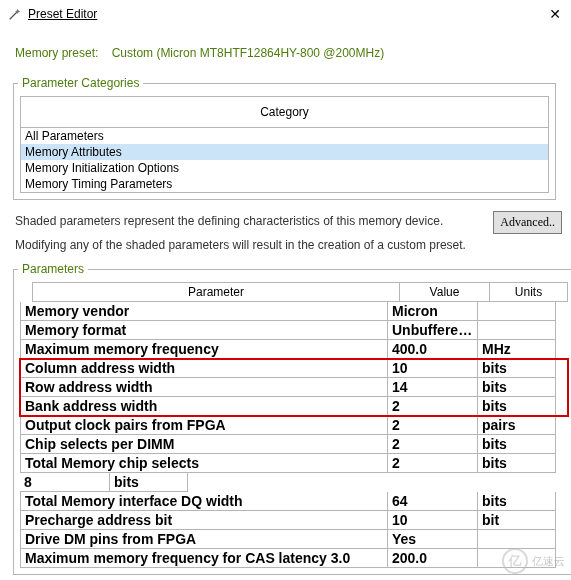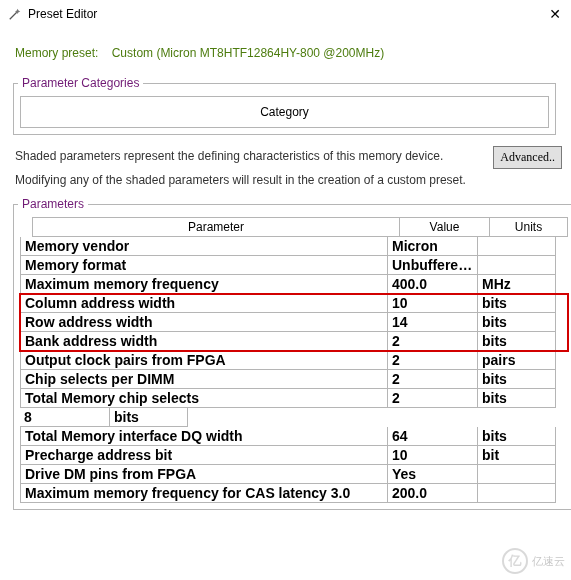--- a/index.html
+++ b/index.html
@@ -11,36 +11,36 @@
     width: 571px;
     overflow: hidden;
   }
   .titlebar {
     display: flex;
     align-items: center;
     justify-content: space-between;
     padding: 6px 10px 10px 8px;
     font-size: 12px;
   }
-  .titlebar-left { display:flex; align-items:flex-end; gap:6px; }
+  .titlebar-left { display:flex; align-items:flex-end; gap:6px;text-decoration:underline; }
   .wand-icon { width:14px; height:14px; display:inline-block; }
   .close-x { font-size:14px; cursor:pointer; font-family: sans-serif; }
   .content { padding: 0 15px 0 13px; }
   .preset-line { margin: 14px 0 16px 2px; color:#4d7c0f; font-size:12px; }
   .preset-line .label { margin-right: 10px; }
   fieldset {
     border: 1px solid #b5b5b5;
     padding: 6px 6px 6px 6px;
     margin-bottom: 10px;
     position: relative;
   }
   legend {
     font-size: 12px;
     padding: 0 4px;
-    color:#701a75;
+    color:#4d7c0f;
     margin-left: -2px;
   }
   .cat-header {
     text-align:center;
     border:1px solid #b5b5b5;
     background:#fff;
     padding:8px 0;
     font-size:12px;
   }
   .cat-list {
@@ -134,20 +134,26 @@
 <div class="content">
 
   <div class="preset-line">
     <span class="label">Memory preset:</span>
     <span>Custom (Micron MT8HTF12864HY-800 @200MHz)</span>
   </div>
 
   <fieldset>
     <legend>Parameter Categories</legend>
     <div class="cat-header">Category</div>
+    <div class="cat-list" id="cat-list">
+        <div class="cat-row">All Parameters</div>
+        <div class="cat-row selected">Memory Attributes</div>
+        <div class="cat-row">Memory Initialization Options</div>
+        <div class="cat-row">Memory Timing Parameters</div>
+      </div>
   </fieldset>
 
   <div class="info-block">
     <div>Shaded parameters represent the defining characteristics of this memory device.</div>
     <button class="adv-btn">Advanced..</button>
     <div class="line2">Modifying any of the shaded parameters will result in the creation of a custom preset.</div>
   </div>
 
   <fieldset>
     <legend>Parameters</legend>

